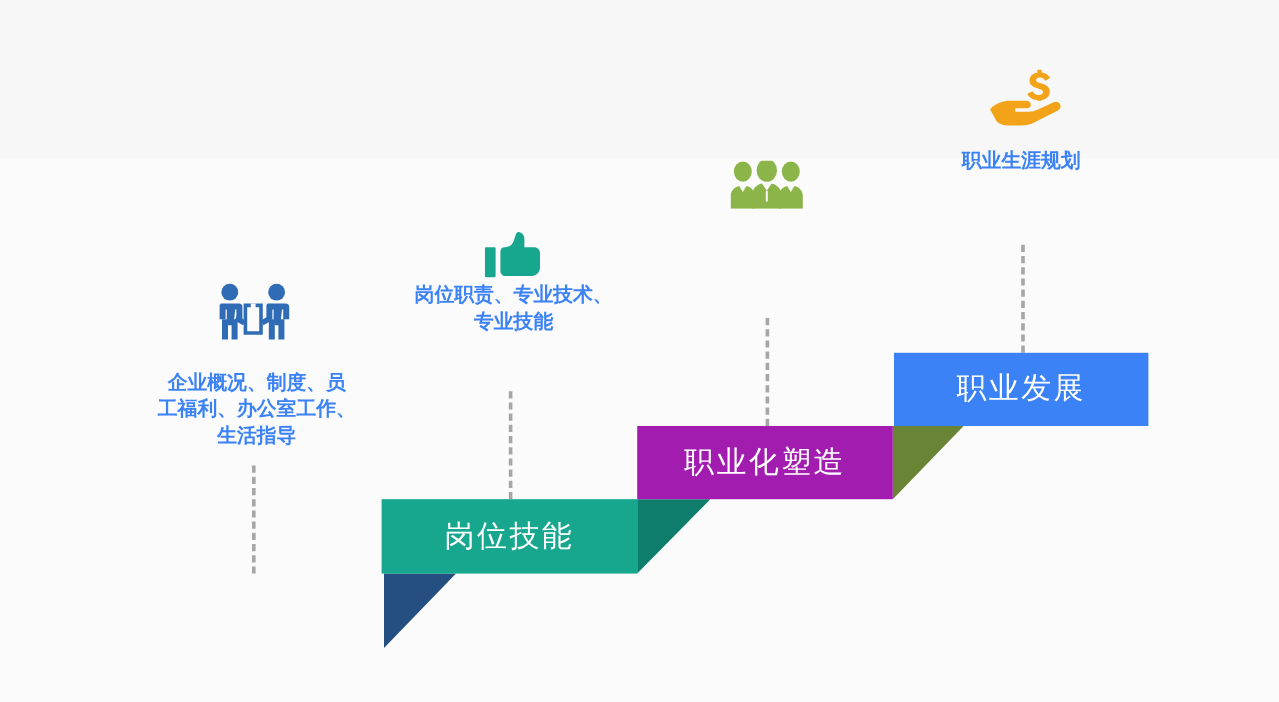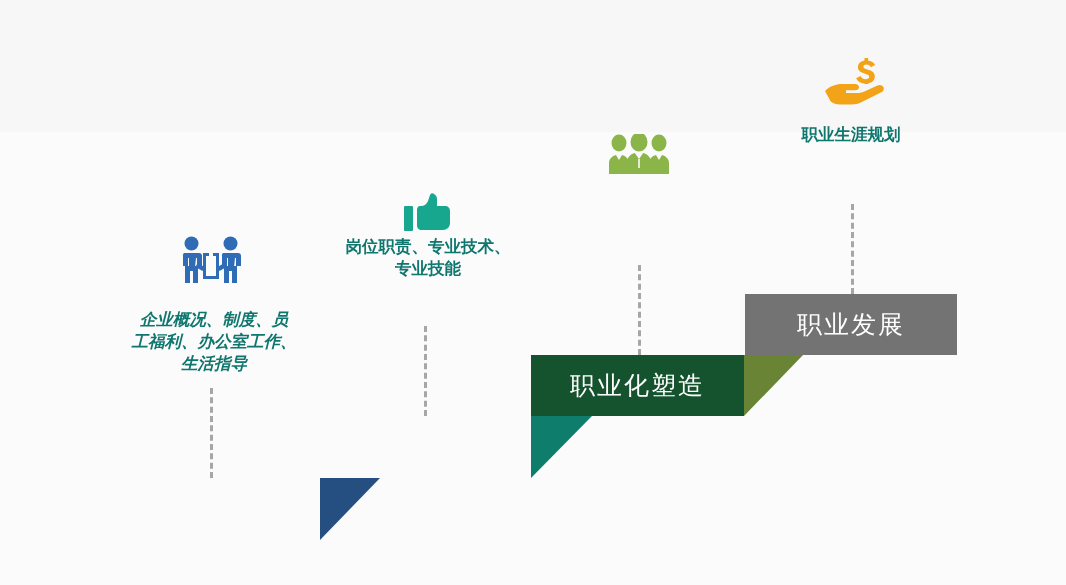--- a/index.html
+++ b/index.html
@@ -51,21 +51,21 @@
   .connector {
     position: absolute;
     width: 3px;
     border-left: 3px dashed #a6a6a6;
     box-sizing: border-box;
   }
 
   
   .caption {
     position: absolute;
-    color: #0f766e;
+    color: #3b82f6;
     font-size: 16.5px;
     font-weight: bold;
     line-height: 1.33;
     text-align: center;
     white-space: pre-line;
   }
 
   
   .icon {
     position: absolute;
@@ -94,21 +94,21 @@
         <path d="M48 30 h5 v17 h-5 z"></path>
         <path d="M56 30 h5 v17 h-5 z"></path>
         <path d="M48.5 27 l-7 4 2 4 7 -4 z"></path>
 
         <path d="M27 17 h16 v26 h-16 z M30 20 h10 v20 h-10 z" fill-rule="evenodd"></path>
         <path d="M33 17 h4 v6 l-2 -2 -2 2 z" fill="#fbfbfb"></path>
       </g>
     </svg>
   </div>
 
-  <div class="caption" style="left:105px; top:309px; width:218px;font-style:italic;">企业概况、制度、员
+  <div class="caption" style="left:105px; top:309px; width:218px;">企业概况、制度、员
 工福利、办公室工作、
 生活指导</div>
 
   <div class="connector" style="left:210px; top:388px; height:90px;"></div>
 
   <div class="riser" style="left:320px; top:478px; border-top:62px solid #254f80; border-right:60px solid transparent;"></div>
 
 
   <div class="icon" style="left:404px; top:193px; width:48px; height:40px;">
     <svg width="48" height="40" viewBox="0 0 48 40">
@@ -119,20 +119,23 @@
     </svg>
   </div>
 
   <div class="caption" style="left:318px; top:236px; width:220px;">岗位职责、专业技术、
 专业技能</div>
 
   <div class="connector" style="left:424px; top:326px; height:90px;"></div>
 
   <div class="riser" style="left:531px; top:416px; border-top:62px solid #0f7d6c; border-right:61px solid transparent;"></div>
 
+  <div class="step" style="left:318px; top:416px; width:213px; height:62px; background:#17a78e;">
+    <span class="step-label">岗位技能</span>
+  </div>
 
   <div class="icon" style="left:608px; top:134px; width:62px; height:40px;">
     <svg width="62" height="40" viewBox="0 0 62 40">
       <g fill="#8cb549">
 
         <ellipse cx="11" cy="9" rx="7.5" ry="8.5"></ellipse>
         <path d="M1 40 v-11 c0 -4 3 -7 7 -8 l3 5 l3 -5 c4 1 7 4 7 8 v11 z"></path>
 
         <ellipse cx="51" cy="9" rx="7.5" ry="8.5"></ellipse>
         <path d="M41 40 v-11 c0 -4 3 -7 7 -8 l3 5 l3 -5 c4 1 7 4 7 8 v11 z"></path>
@@ -145,38 +148,38 @@
         <path d="M30.2 25 h1.6 v9 h-1.6 z"></path>
       </g>
     </svg>
   </div>
 
 
   <div class="connector" style="left:638px; top:265px; height:90px;"></div>
 
   <div class="riser" style="left:744px; top:355px; border-top:61px solid #688434; border-right:59px solid transparent;"></div>
 
-  <div class="step" style="left:531px; top:355px; width:213px; height:61px; background:#14532d;">
+  <div class="step" style="left:531px; top:355px; width:213px; height:61px; background:#a21caf;">
     <span class="step-label">职业化塑造</span>
   </div>
 
   <div class="icon" style="left:825px; top:58px; width:68px; height:48px;">
     <svg width="68" height="48" viewBox="0 0 68 48">
       <g fill="#f2a318">
 
         <path d="M39.5 0 h3.6 v3.4 h-3.6 z"></path>
         <path d="M39.5 22 h3.6 v4 h-3.6 z"></path>
         <path d="M41.3 2.5 c-5 0 -8.4 2.6 -8.4 6.6 c0 3.6 2.6 5.4 7.1 6.6 c3.2 0.9 4.2 1.6 4.2 3 c0 1.5 -1.4 2.5 -3.6 2.5 c-2.6 0 -4.3 -1.1 -5.2 -3.1 l-4.3 2.1 c1.5 3.4 4.9 5.3 9.5 5.3 c5.5 0 9.2 -2.8 9.2 -7.1 c0 -3.8 -2.5 -5.7 -7.5 -7 c-3.1 -0.8 -3.9 -1.5 -3.9 -2.7 c0 -1.3 1.2 -2.1 3 -2.1 c2.1 0 3.6 0.9 4.5 2.7 l4.2 -2.2 c-1.4 -3 -4.4 -4.6 -8.8 -4.6 z"></path>
 
         <path d="M0 33 c5 -5 11 -7 17 -7 h13 c2.4 0 4 1.4 4 3.2 c0 1.8 -1.6 3.1 -4 3.1 h-9 v2.8 h11 c3 0 5.5 -0.7 8.5 -2.1 l12 -5.6 c2.6 -1.2 5.3 -0.2 6.1 2 c0.7 2 -0.4 4 -2.8 5.2 l-19 9.4 c-3.7 1.8 -6.6 2.5 -10.6 2.5 h-11 c-4 0 -7 -1 -9.5 -3 z"></path>
       </g>
     </svg>
   </div>
 
   <div class="caption" style="left:745px; top:124px; width:212px;">职业生涯规划</div>
 
   <div class="connector" style="left:851px; top:204px; height:90px;"></div>
 
-  <div class="step" style="left:745px; top:294px; width:212px; height:61px; background:#737373;">
+  <div class="step" style="left:745px; top:294px; width:212px; height:61px; background:#3b82f6;">
     <span class="step-label">职业发展</span>
   </div>
 
 </div>
 
 </body></html>

